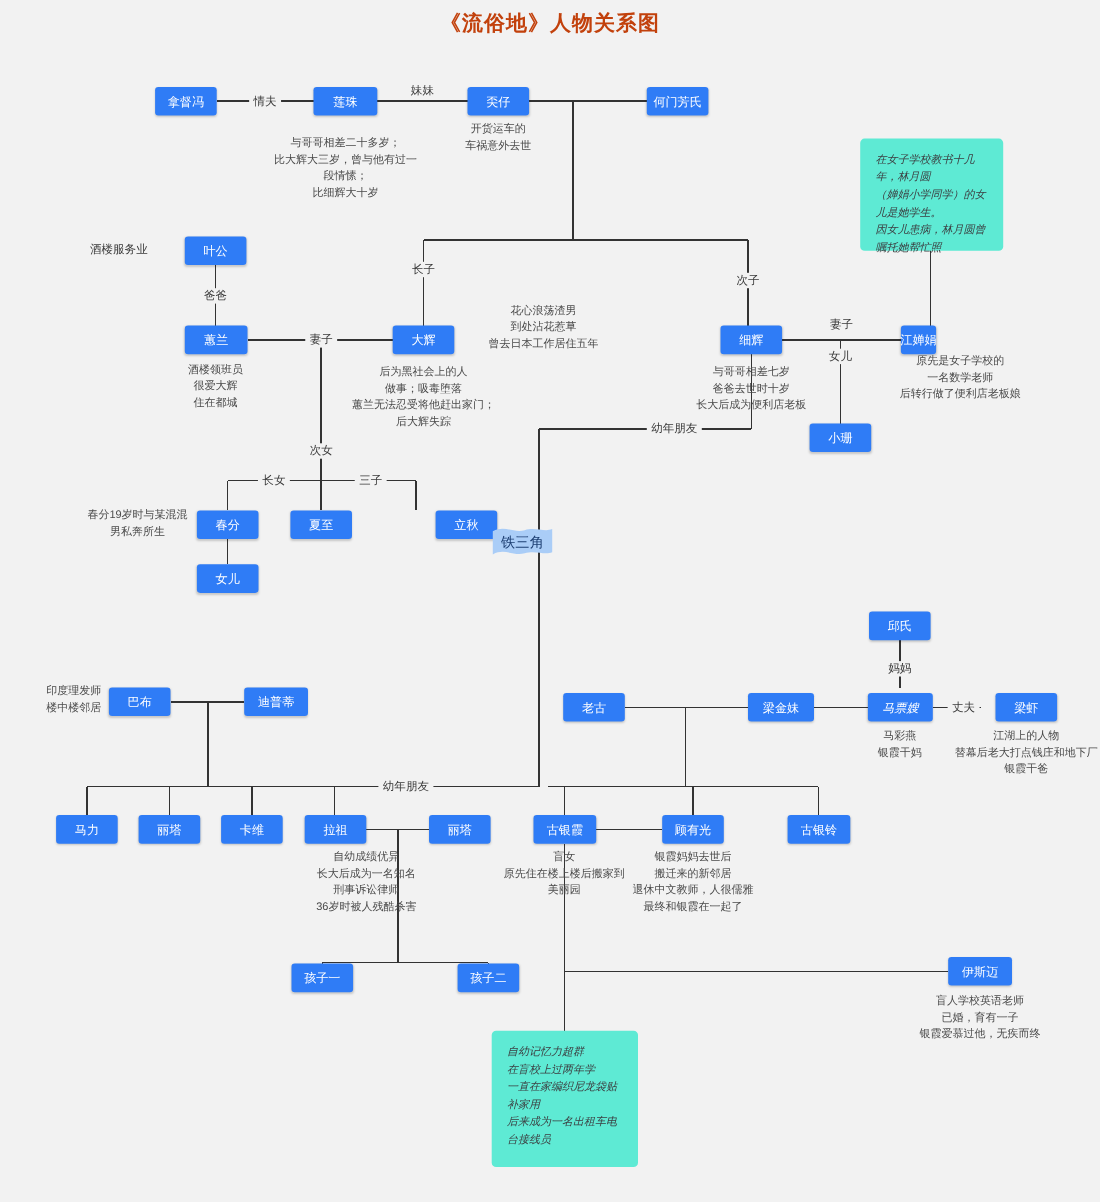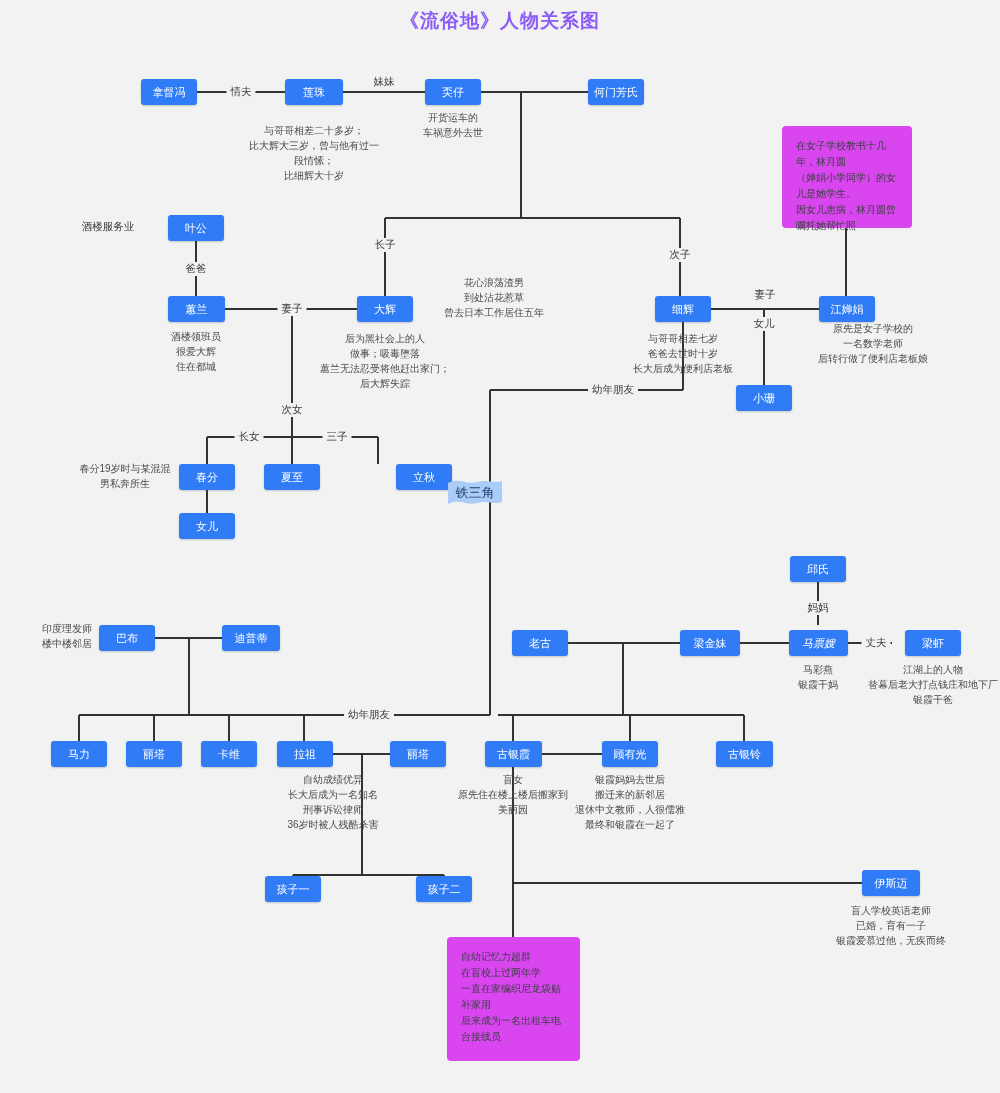--- a/index.html
+++ b/index.html
@@ -7,21 +7,21 @@
     width:1000px;height:1093px;
     background:#f2f2f2;
     font-family:"Liberation Sans","DejaVu Sans",sans-serif;
     position:relative;
     overflow:hidden;
   }
   #canvas{position:absolute;left:0;top:0;width:1000px;height:1093px;}
   svg.edges{position:absolute;left:0;top:0;width:1000px;height:1093px;pointer-events:none;}
   .title{
     position:absolute;width:1000px;top:8px;left:0;
-    text-align:center;font-size:19px;font-weight:bold;color:#8b5cf6;
+    text-align:center;font-size:19px;font-weight:bold;color:#c2410c;
     letter-spacing:1px;
   }
   .node{
     position:absolute;
     background:#2f7cf6;
     color:#ffffff;
     font-size:11px;
     border-radius:3px;
     display:flex;align-items:center;justify-content:center;
     box-sizing:border-box;
@@ -41,28 +41,29 @@
     position:absolute;
     font-size:10px;color:#4a4a4a;
     line-height:15px;
     text-align:center;
     white-space:pre-line;
     transform:translateX(-50%);
   }
   .note.ctr{text-align:center;}
   .callout{
     position:absolute;
-    background:#d946ef;
+    background:#5eead4;
     color:#3c4043;
     font-size:10px;
     line-height:16px;
     border-radius:4px;
     padding:12px 14px;
     box-sizing:border-box;
     white-space:pre-line;
+    font-style:italic;
   }
   .flag{
     position:absolute;
     width:56px;height:30px;
     display:flex;align-items:center;justify-content:center;
     font-size:13px;color:#1d3f73;
   }
   .flag .fbg{position:absolute;left:0;top:0;width:56px;height:30px;}
   .flag span{position:relative;z-index:2;}
 </style>
@@ -147,21 +148,21 @@
   <div class="node" style="left:141px;top:79px;width:56px;height:26px;">拿督冯</div>
   <div class="node" style="left:285px;top:79px;width:58px;height:26px;">莲珠</div>
   <div class="node" style="left:425px;top:79px;width:56px;height:26px;">奀仔</div>
   <div class="node" style="left:588px;top:79px;width:56px;height:26px;">何门芳氏</div>
 
   <div class="node" style="left:168px;top:215px;width:56px;height:26px;">叶公</div>
   <div class="node" style="left:168px;top:296px;width:57px;height:26px;">蕙兰</div>
   <div class="node" style="left:357px;top:296px;width:56px;height:26px;">大辉</div>
 
   <div class="node" style="left:655px;top:296px;width:56px;height:26px;">细辉</div>
-  <div class="node" style="left:819px;top:296px;width:56px;height:26px;">江婵娟</div>
+  <div class="node" style="left:819px;top:296px;width:32px;height:26px;">江婵娟</div>
   <div class="node" style="left:736px;top:385px;width:56px;height:26px;">小珊</div>
 
   <div class="node" style="left:179px;top:464px;width:56px;height:26px;">春分</div>
   <div class="node" style="left:264px;top:464px;width:56px;height:26px;">夏至</div>
   <div class="node" style="left:350px;top:464px;width:56px;height:26px;margin-left:46px;">立秋</div>
   <div class="node" style="left:179px;top:513px;width:56px;height:26px;">女儿</div>
 
   <div class="node" style="left:790px;top:556px;width:56px;height:26px;">邱氏</div>
   <div class="node" style="left:512px;top:630px;width:56px;height:26px;">老古</div>
   <div class="node" style="left:680px;top:630px;width:60px;height:26px;">梁金妹</div>

